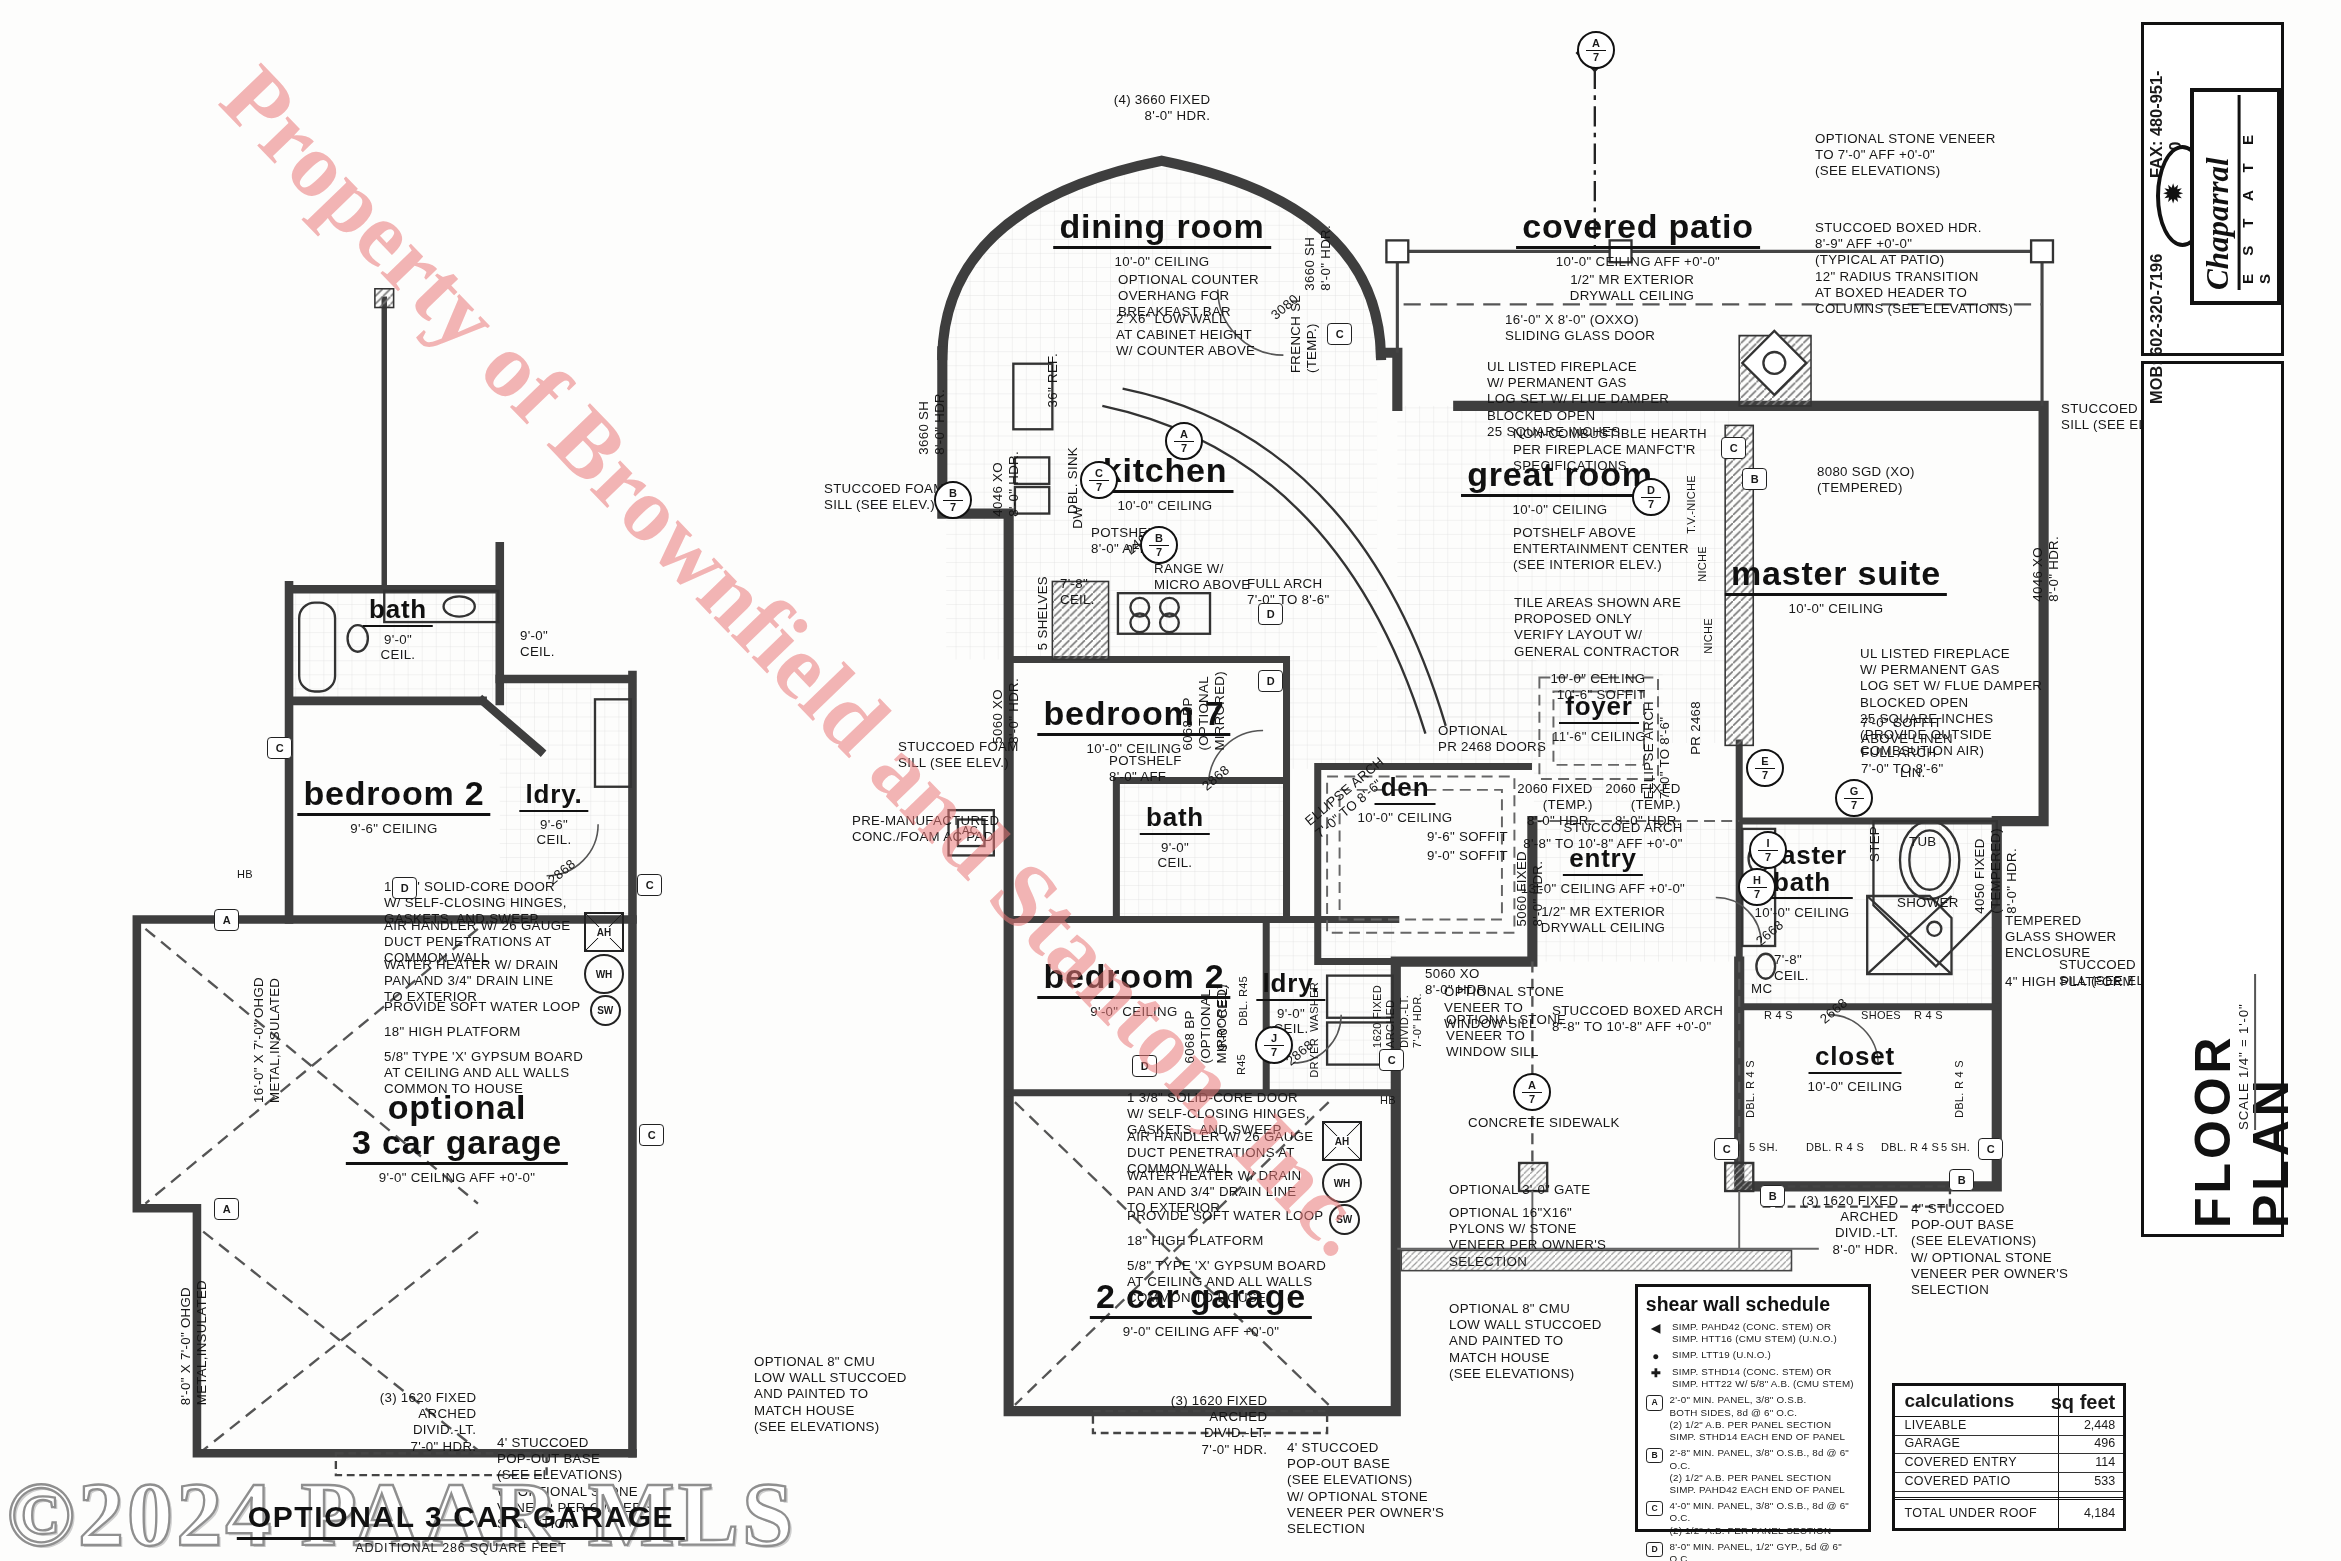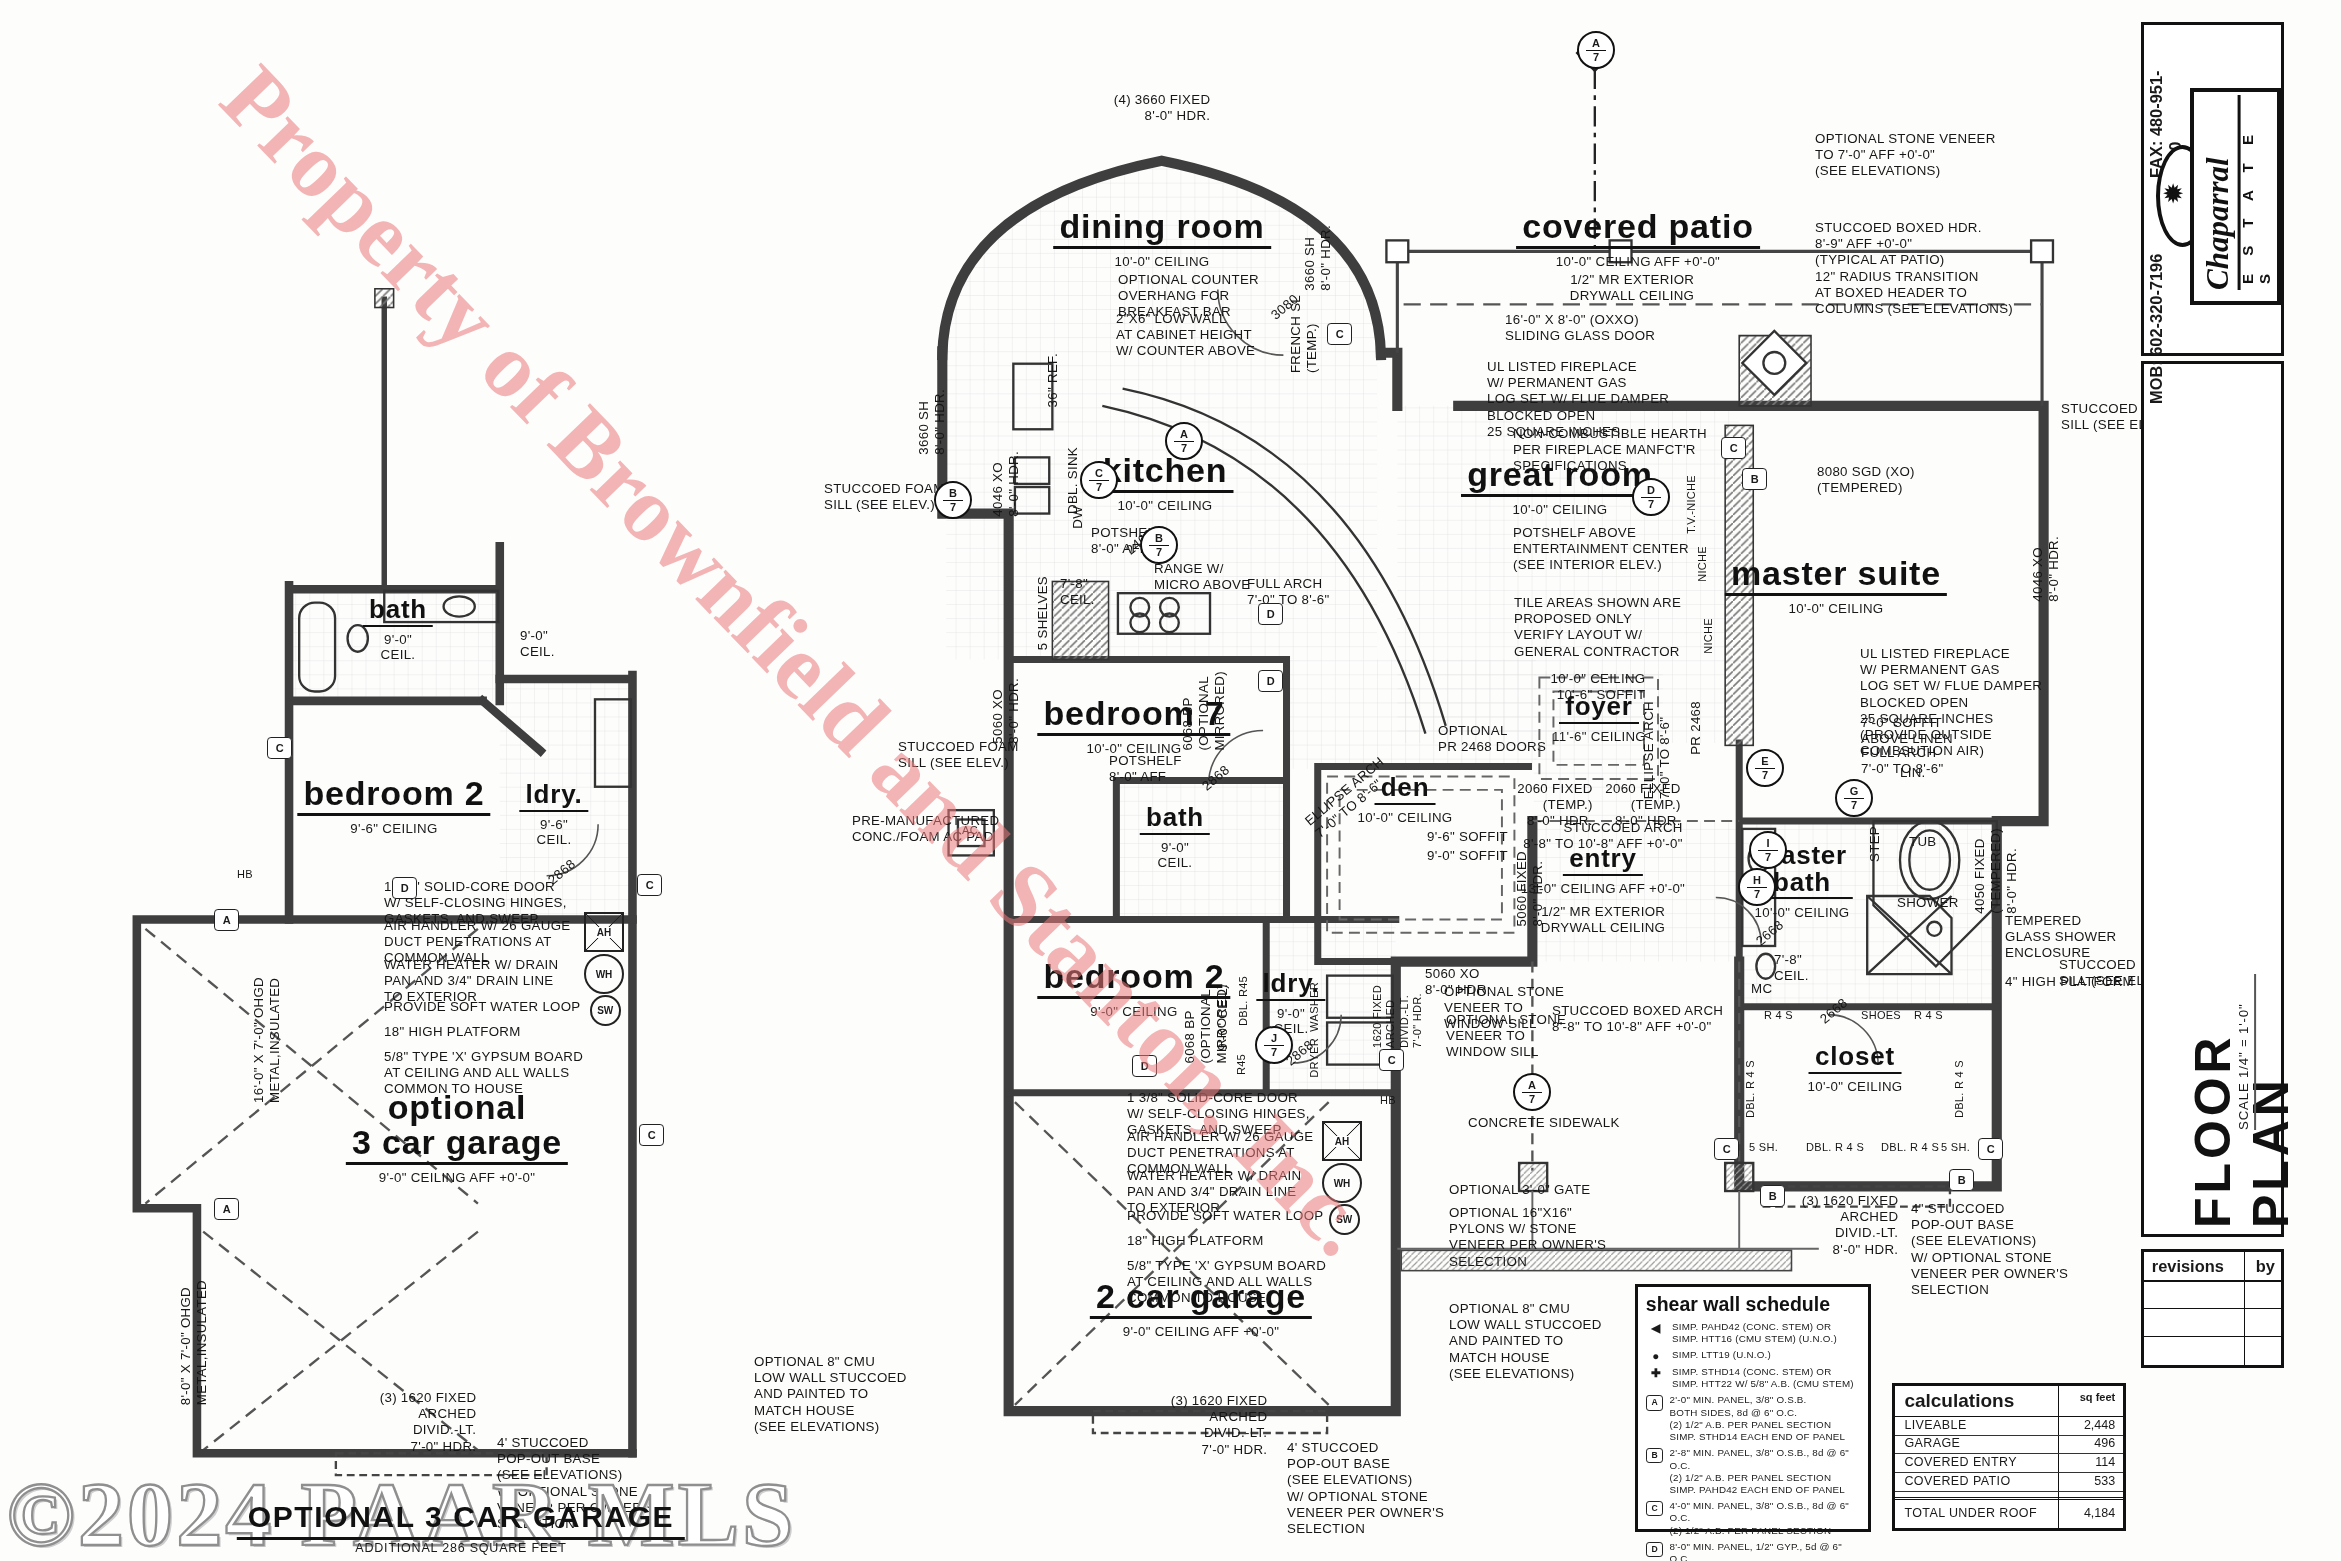--- a/index.html
+++ b/index.html
@@ -74,21 +74,21 @@
   #fnbox .ln{position:absolute;left:0;top:44px;width:100%;border-top:1.6px solid #111;}
   #fnbox .sl{position:absolute;left:0;top:47px;width:100%;text-align:center;font-weight:bold;font-size:16.4px;}
   #fnbox .n4{position:absolute;left:9.4px;top:61px;font-size:67px;font-weight:bold;font-family:"Liberation Sans",sans-serif;}
   #fnbox .of{position:absolute;left:44px;top:116px;font-weight:bold;font-size:15.6px;}
   #fnbox .n9{position:absolute;right:26.5px;top:72px;font-size:48px;font-family:"DejaVu Serif",serif;}
   #fnbox .sh{position:absolute;right:6.2px;top:119px;font-weight:bold;font-size:15.6px;}
   
   #calc{left:1892px;top:1383px;width:234px;height:148px;}
   #calc .hd{position:absolute;left:0;top:0;width:100%;height:30px;border-bottom:1.6px solid #111;}
   #calc .hd .l{position:absolute;left:9.4px;top:3.9px;font-weight:bold;font-size:19px;}
-  #calc .hd .r{position:absolute;right:7.8px;top:4.7px;font-weight:bold;font-size:11px;}
+  #calc .hd .r{position:absolute;right:7.8px;top:4.7px;font-weight:bold;font-size:20px;}
   #calc .col{position:absolute;right:64px;top:0;height:100%;border-left:1.6px solid #111;}
   #calc .row{position:absolute;left:0;width:100%;height:19px;border-bottom:1.6px solid #333;}
   #calc .row .l{position:absolute;left:9.4px;top:2.3px;font-size:12.5px;letter-spacing:0.4px;}
   #calc .row .r{position:absolute;right:7.8px;top:2.3px;font-size:12.5px;}
   #calc .tot{position:absolute;left:0;bottom:0;width:100%;height:28px;border-top:3.1px double #111;}
   #calc .tot .l{position:absolute;left:9.4px;top:6.2px;font-size:12.5px;letter-spacing:0.4px;}
   #calc .tot .r{position:absolute;right:7.8px;top:6.2px;font-size:12.5px;}
   
   #sws{left:1635px;top:1284px;width:236px;height:248px;padding:6.2px 7.8px;}
   #sws .ti{font-weight:bold;font-size:19.5px;margin-bottom:4.7px;color:#111;}
@@ -611,29 +611,20 @@
 <div id="logo-bump"></div>
 <div id="logo-box"></div>
 <div id="logo-burst">✹</div>
 <div id="logo-script">Chaparral</div>
 <div id="logo-est">E S T A T E S</div>
 
 <div class="tbox" style="left:2141px;top:361px;width:143px;height:876px"></div>
 <div id="fp-title">FLOOR PLAN</div>
 <div id="fp-scale">SCALE 1/4" = 1'-0"</div>
 
-<div class="tbox" id="rev">
-  <div class="hd">
-    <span class="l">revisions</span>
-    <span class="r">by</span>
-  </div>
-  <div class="col"></div>
-  <div class="rl" style="top:56px"></div>
-  <div class="rl" style="top:84px"></div>
-</div>
 
 
 <div class="tbox" id="calc">
   <div class="hd">
     <span class="l">calculations</span>
     <span class="r">sq feet</span>
   </div>
   <div class="col" style="height:100%"></div>
   <div class="row" style="top:30px">
     <span class="l">LIVEABLE</span>

